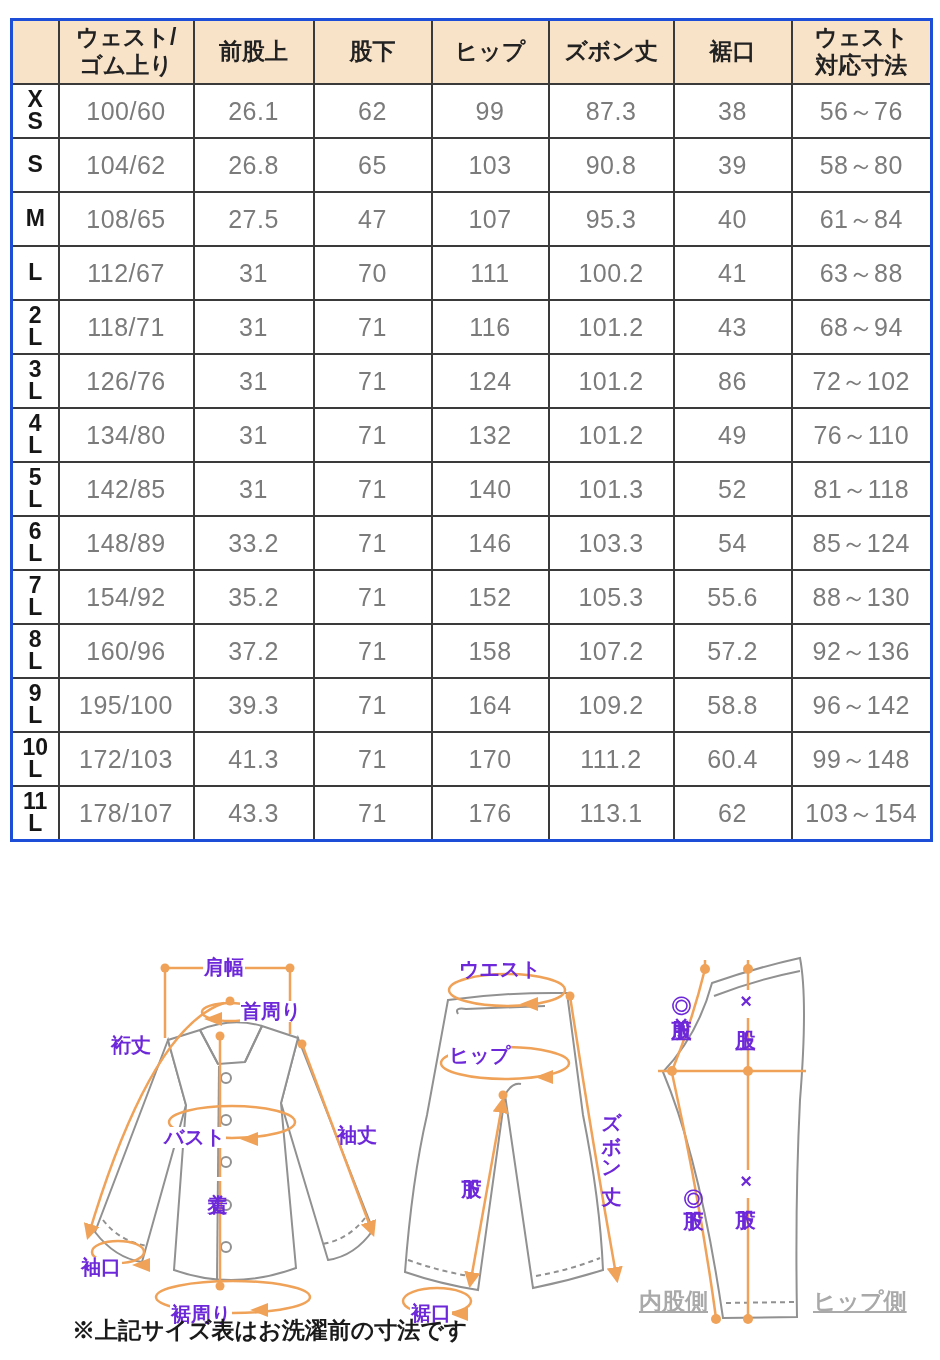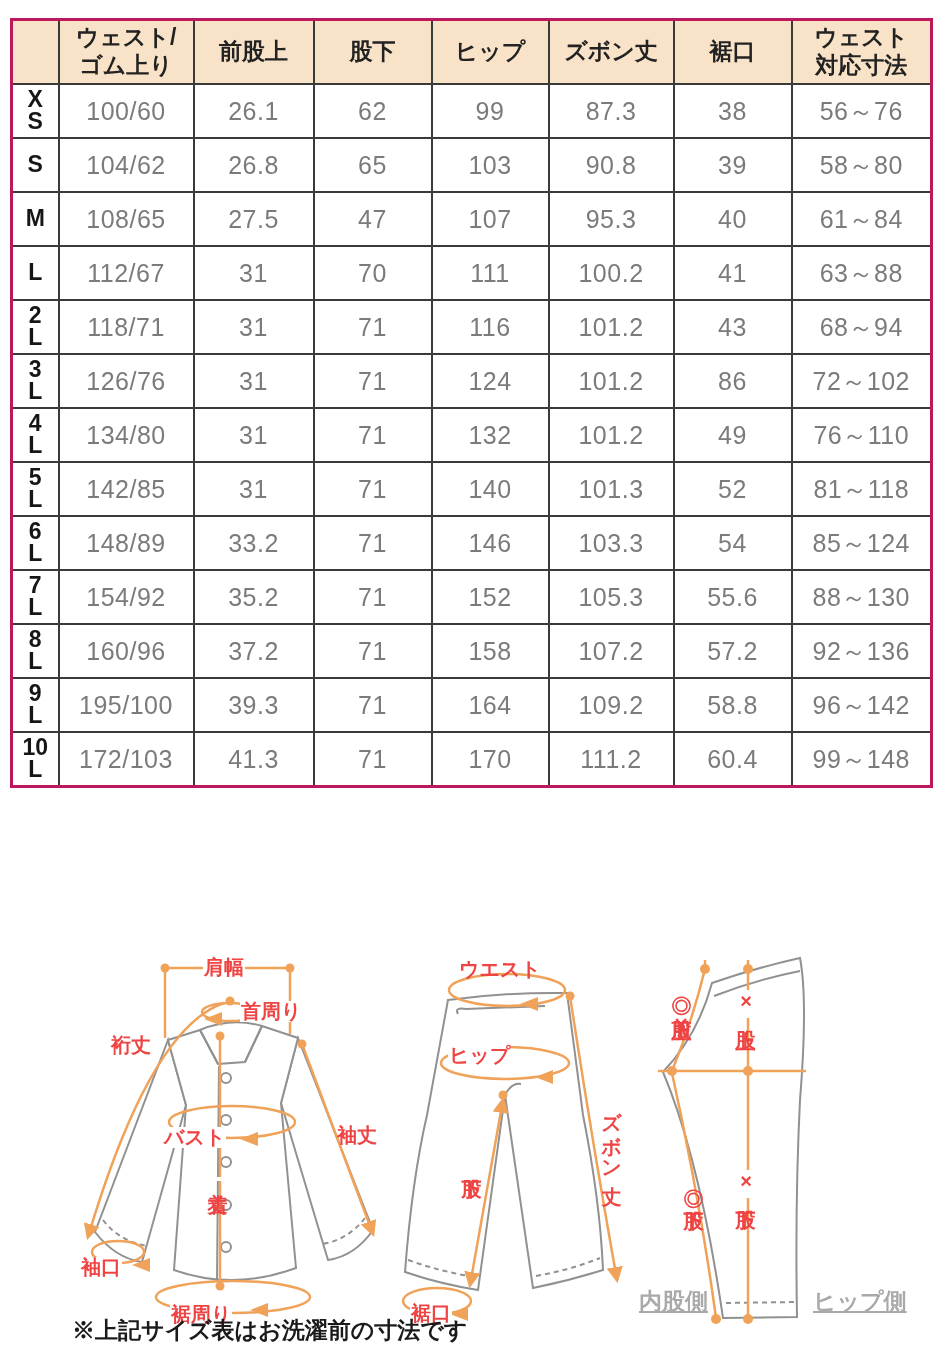--- a/index.html
+++ b/index.html
@@ -1,28 +1,28 @@
 <!DOCTYPE html>
 <html><head>
 <meta charset="utf-8">
 <style>
   html,body{margin:0;padding:0;background:#fff;}
   body{width:940px;height:1360px;position:relative;font-family:"Liberation Sans",sans-serif;}
 
   
-  #size-table{position:absolute;left:10px;top:18px;width:920px;border-collapse:collapse;table-layout:fixed;border:3px solid #be185d;}
+  #size-table{position:absolute;left:10px;top:18px;width:920px;border-collapse:collapse;table-layout:fixed;border:3px solid #1d4ed8;}
   #size-table th,#size-table td{border:2px solid #3a3a3a;text-align:center;vertical-align:middle;padding:0;}
   #size-table thead th{background:#f8e3c8;color:#222;font-size:23px;font-weight:bold;height:62px;white-space:pre-line;line-height:1.2;}
   #size-table tbody td{background:#fff;color:#7b7b7b;font-size:25px;height:52px;letter-spacing:.5px;}
   #size-table tbody th{background:#fff;color:#161616;font-size:23px;font-weight:bold;white-space:pre-line;line-height:.95;}
 
   
   #diagrams{position:absolute;left:0;top:945px;width:940px;height:415px;}
   #diagram-svg{position:absolute;left:0;top:0;}
-  .dlabel{position:absolute;font-weight:bold;font-size:20px;color:#ef4444;background:#fff;padding:0 1px;line-height:1.05;white-space:nowrap;}
+  .dlabel{position:absolute;font-weight:bold;font-size:20px;color:#6d28d9;background:#fff;padding:0 1px;line-height:1.05;white-space:nowrap;}
   .vlabel{writing-mode:vertical-rl;text-orientation:upright;letter-spacing:2px;white-space:normal;}
   .graylabel{color:#a9a9a9;font-size:23px;background:transparent;text-decoration:underline;}
   .nobg{background:transparent;}
   #note{position:absolute;left:72px;top:1315px;font-size:23px;font-weight:bold;color:#1a1a1a;}
 </style>
 </head>
 <body>
 
 <table id="size-table">
   <colgroup>
@@ -183,20 +183,31 @@
         <th>10
 L</th>
         <td>172/103</td>
         <td>41.3</td>
         <td>71</td>
         <td>170</td>
         <td>111.2</td>
         <td>60.4</td>
         <td>99～148</td>
       </tr>
+      <tr>
+        <th>11
+L</th>
+        <td>178/107</td>
+        <td>43.3</td>
+        <td>71</td>
+        <td>176</td>
+        <td>113.1</td>
+        <td>62</td>
+        <td>103～154</td>
+      </tr>
     </tbody>
 </table>
 
 <div id="diagrams">
   <svg id="diagram-svg" width="940" height="415" viewBox="0 945 940 415">
     <defs>
       <marker id="arr" viewBox="0 0 10 10" refX="8" refY="5" markerWidth="6.5" markerHeight="6.5" orient="auto-start-reverse">
         <path d="M0,0 L10,5 L0,10 z" fill="#efa258"></path>
       </marker>
     </defs>

